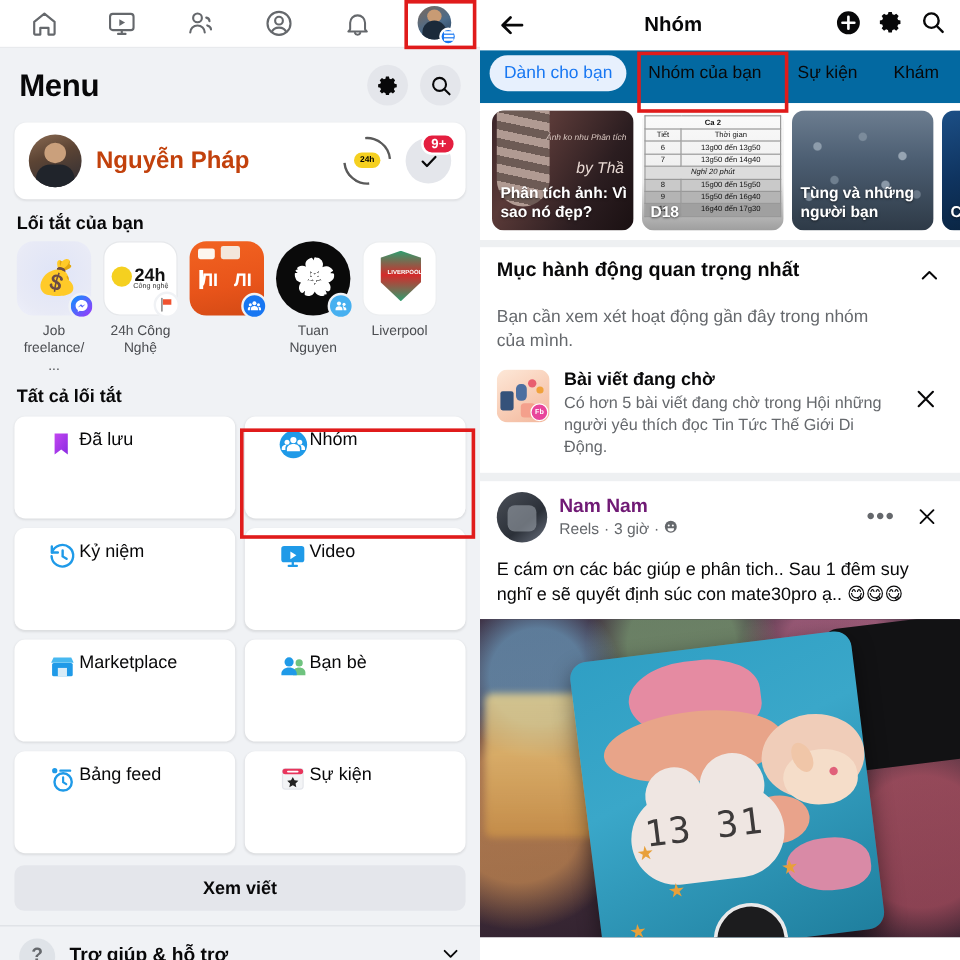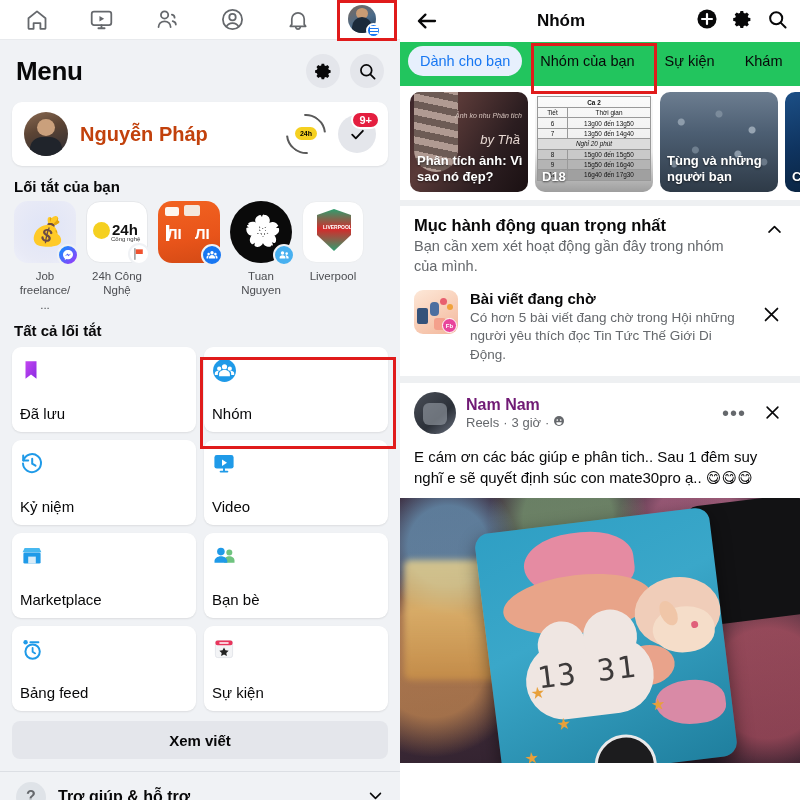--- a/index.html
+++ b/index.html
@@ -93,22 +93,22 @@
   .sc-img { width:62px; height:62px; border-radius:14px; position:relative; overflow:visible; }
   .sc-label { font-size:11.5px; color:#4b4d51; text-align:center; line-height:1.25; margin-top:6px; }
   .sc-badge {
     position:absolute; right:-3px; bottom:-3px; width:22px; height:22px; border-radius:50%;
     border:2px solid #f0f2f5; display:flex; align-items:center; justify-content:center;
   }
 
   .grid-title { font-size:15px; font-weight:700; color:#080809; padding:10px 14px 8px 14px; }
   .tiles { display:grid; grid-template-columns:1fr 1fr; gap:8px; padding:0 12px; }
   .tile {
-    background:#fff; border-radius:9px; padding:11px 12px 10px 8px; height:85px;
-    box-shadow:0 1px 2px rgba(0,0,0,.09); display:flex; flex-direction:column; justify-content:space-between;
+    background:#fff; border-radius:9px; padding:11px 12px 10px 28px; height:85px;
+    box-shadow:0 1px 2px rgba(0,0,0,.09); display:flex; flex-direction:row; justify-content:flex-start;
   }
   .tile-ico { width:26px; height:26px; }
   .tile-lbl { font-size:15px; color:#080809; font-weight:400; }
   .hl-nhom { position:absolute; left:200px; top:357px; width:196px; height:92px; border:3px solid #e01b1b; pointer-events:none; z-index:15; }
 
   .xem-them {
     margin:10px 12px 0 12px; background:#e4e6eb; border-radius:8px; height:38px;
     display:flex; align-items:center; justify-content:center;
     font-size:15px; font-weight:600; color:#080809;
   }
@@ -118,33 +118,33 @@
   }
   .help-circ { width:30px;height:30px;border-radius:50%;background:#dfe3e8;display:flex;align-items:center;justify-content:center;font-size:16px;font-weight:700;color:#65686c;}
   .help-lbl { flex:1; font-size:16px; font-weight:700; color:#080809; }
 
   
   .right { width:400px; height:800px; background:#fff; position:relative; overflow:hidden; }
   .r-head { height:42px; display:flex; align-items:center; padding:0 12px; gap:10px; background:#fff; }
   .r-back { width:30px;height:30px;display:flex;align-items:center;justify-content:center;}
   .r-title { flex:1; text-align:center; font-size:17px; font-weight:600; color:#080809; padding-right:16px;}
   .r-acts { display:flex; gap:14px; align-items:center; }
-  .r-tabs { display:flex; align-items:center; gap:6px; padding:4px 8px 10px 8px; background:#22c55e; }
+  .r-tabs { display:flex; align-items:center; gap:6px; padding:4px 8px 10px 8px; background:#0369a1; }
   .tab { font-size:14.5px; padding:7px 12px; border-radius:16px; color:#080809; white-space:nowrap; font-weight:400;}
   .tab.active { background:#e7f0fd; color:#1877f2; font-weight:500; }
   .hl-tab { position:absolute; left:131px; top:43px; width:126px; height:51px; border:3px solid #e01b1b; pointer-events:none; z-index:15;}
 
   .cards { display:flex; gap:7px; padding:6px 0 8px 10px; background:#fff; border-bottom:6px solid #eef0f2;}
   .card { width:118px; flex:0 0 118px; height:100px; border-radius:10px; position:relative; overflow:hidden; }
   .card-txt { position:absolute; left:7px; right:5px; bottom:6px; color:#fff; font-size:13px; font-weight:600; line-height:1.28; text-shadow:0 1px 2px rgba(0,0,0,.6);}
 
   .sec-block { padding:10px 14px 4px 14px; }
   .sec-h { display:flex; align-items:flex-start; justify-content:space-between; gap:8px;}
   .sec-h-title { font-size:16.5px; font-weight:700; color:#080809; }
-  .sec-h-sub { font-size:14.5px; color:#65686c; line-height:1.35; margin-top:2px; padding-right:30px;}
+  .sec-h-sub { font-size:14.5px; color:#65686c; line-height:1.35; margin-top:20px; padding-right:30px;}
   .chev-up { width:24px; flex:0 0 24px; display:flex; justify-content:center; padding-top:4px;}
 
   .notice { display:flex; gap:12px; align-items:flex-start; padding:10px 14px 12px 14px; }
   .notice-ico { width:44px;height:44px;flex:0 0 44px;border-radius:9px; position:relative; overflow:hidden;}
   .notice-body { flex:1; }
   .notice-t { font-size:15px; font-weight:700; color:#080809; }
   .notice-d { font-size:13.5px; color:#65686c; line-height:1.35; margin-top:2px;}
   .notice-x { width:30px; flex:0 0 30px; display:flex; justify-content:center; align-items:flex-start; padding-top:14px;}
   .divider { height:7px; background:#eef0f2; }
 

